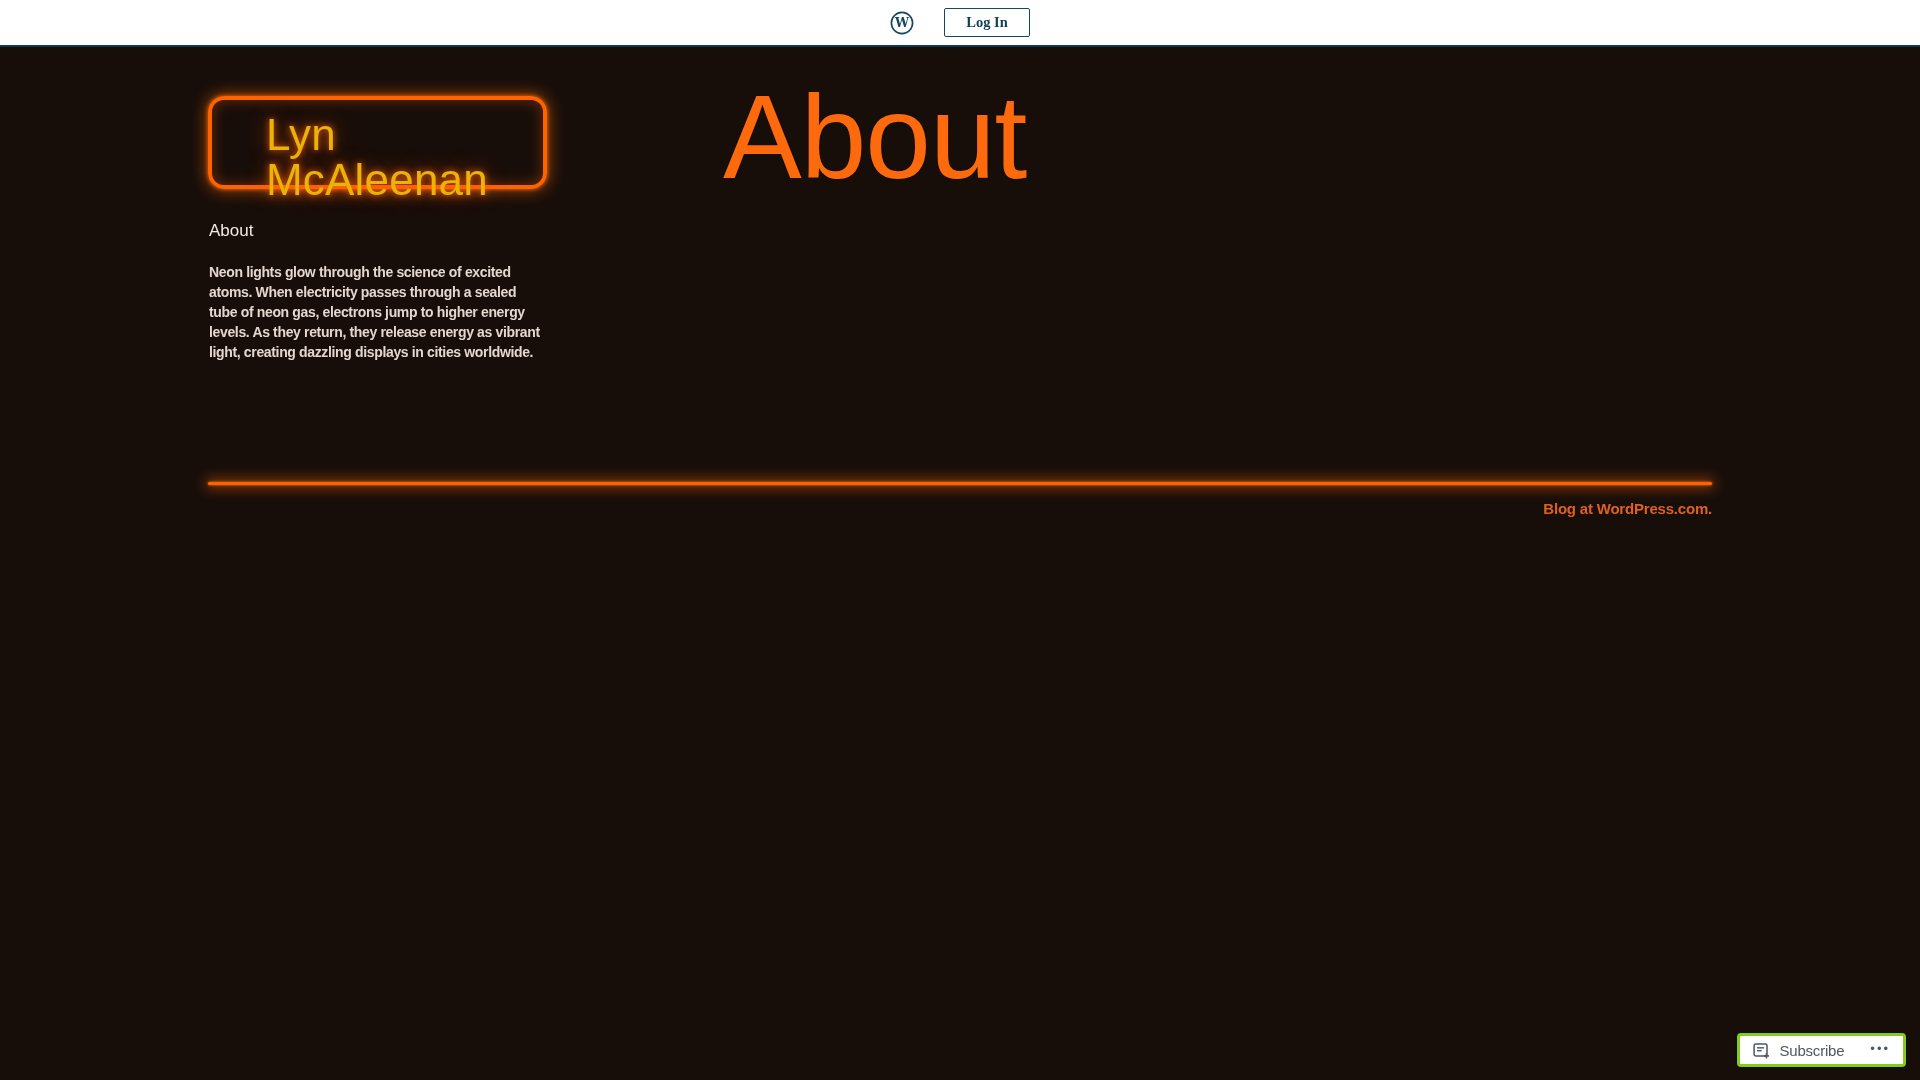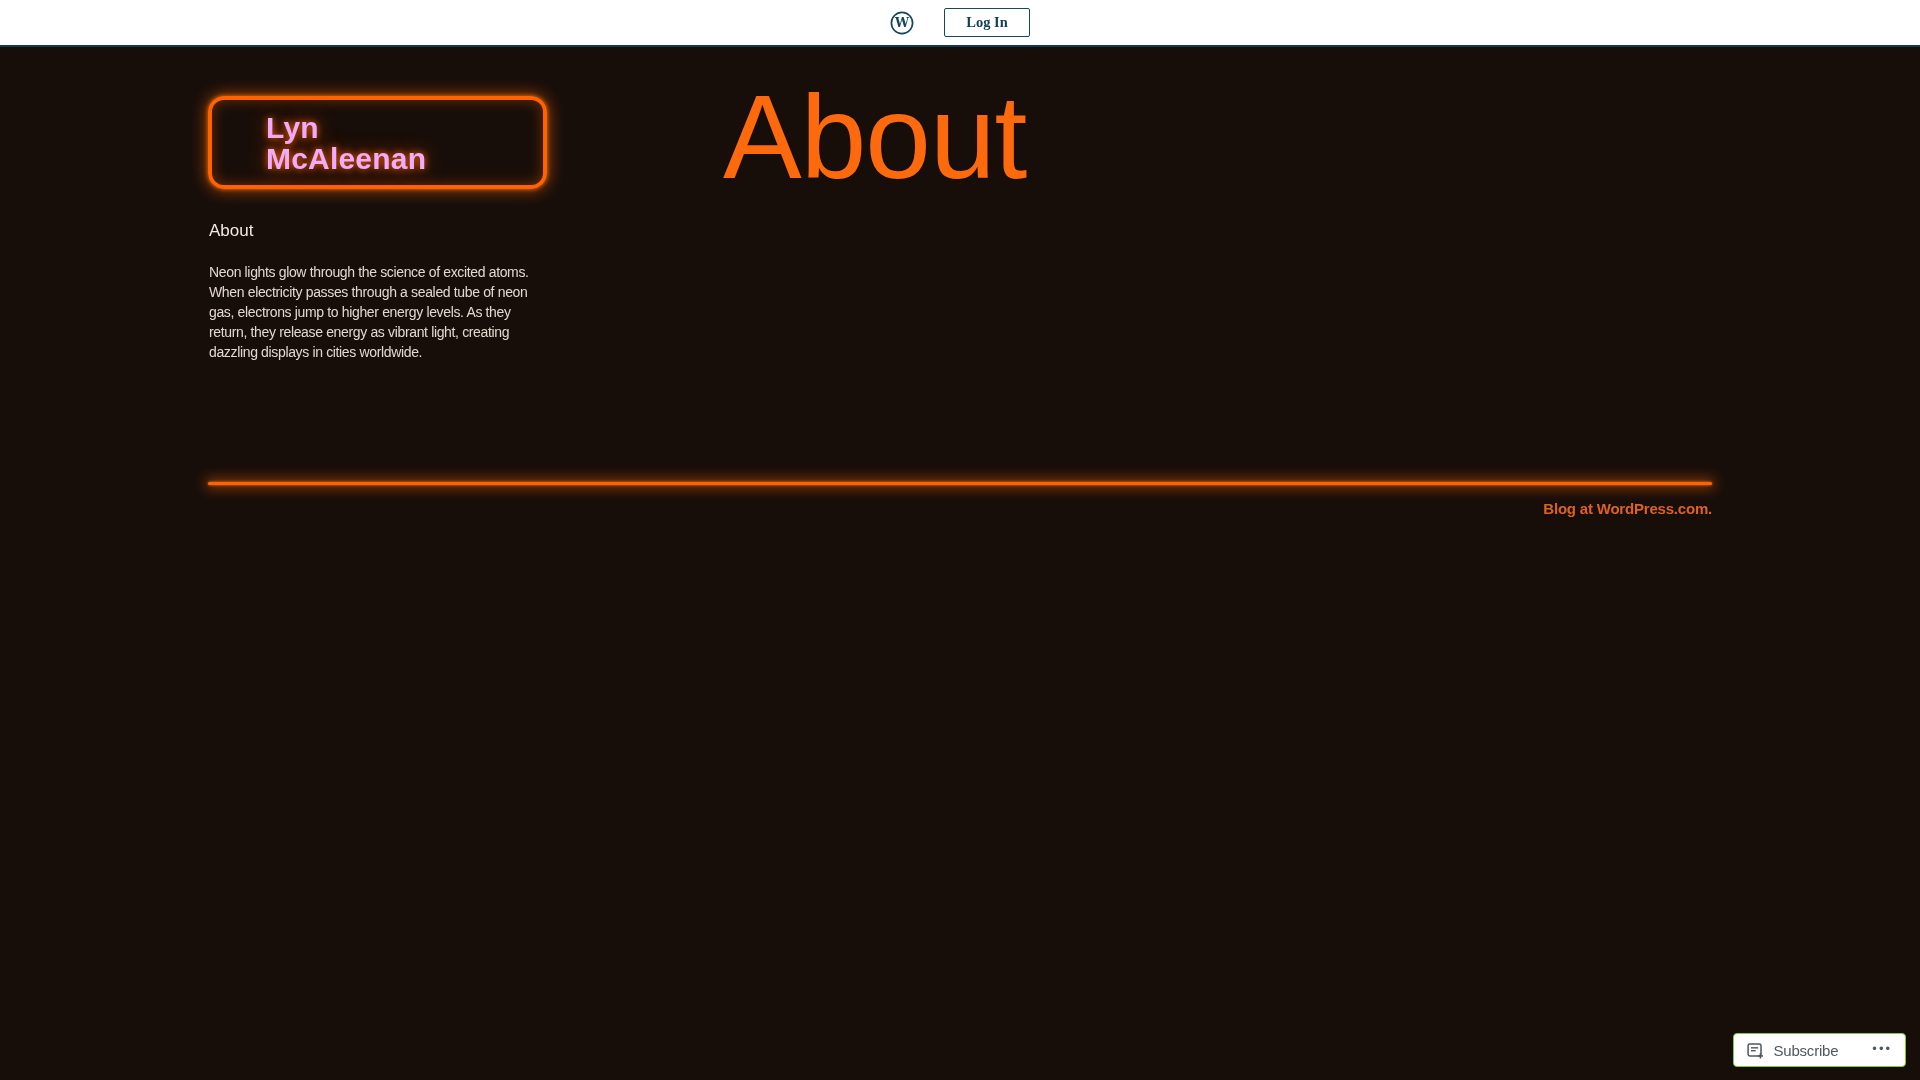--- a/index.html
+++ b/index.html
@@ -43,37 +43,38 @@
     width: 339px; height: 93px;
     border: 4px solid #ff6200;
     border-radius: 16px;
     box-shadow: 0 0 16px 2px rgba(255,98,0,.55),
                 0 0 4px rgba(255,128,0,.9),
                 inset 0 0 14px rgba(255,98,0,.38);
     padding: 13px 10px 0 54px;
     background: rgba(28,15,8,.4);
   }
   .site-title {
-    font-size: 30px; line-height: 1.02; font-weight: 700;
-    color: #f0abfc;
+    font-size: 44px; line-height: 1.02; font-weight: 400;
+    color: #eab308;
     max-width: 205px;
     text-shadow: 0 0 7px rgba(255,96,0,.95), 0 0 20px rgba(255,96,0,.55);
     letter-spacing: 0.2px;
   }
 
   
   .site-nav {
     position: absolute; left: 209px; top: 221px;
     font-size: 17px; color: #f2e8e2; cursor: pointer;
   }
   .site-intro {
     position: absolute; left: 209px; top: 262px;
     width: 336px;
     font-size: 14px; line-height: 1.43; letter-spacing: -0.35px;
     color: #e4d7cf;
+    font-weight: bold;
   }
 
   
   .page-title {
     position: absolute; left: 723px; top: 78px;
     font-size: 118px; line-height: 1; font-weight: 400;
     color: #fd6a0e; letter-spacing: -1px;
   }
 
   
@@ -89,25 +90,25 @@
     font-size: 15px; color: #df6120; cursor: pointer;
     letter-spacing: -0.2px;
     font-weight: bold;
   }
 
   
   .subscribe-bar {
     position: absolute; right: 14px; bottom: 13px;
     height: 34px; min-width: 144px;
     background: #ffffff;
-    border: 1px solid #84cc16;
+    border: 3px solid #84cc16;
     border-radius: 4px;
     box-shadow: 0 1px 3px rgba(0,0,0,.35);
     display: flex; align-items: center;
-    padding: 0 13px 0 12px; gap: 16px;
+    padding: 0 13px 0 12px; gap: 8px;
   }
   .subscribe-btn {
     display: flex; align-items: center; gap: 8px;
     background: none; border: none; cursor: pointer;
     font-family: "Liberation Sans", sans-serif;
     font-size: 15px; color: #50575e; letter-spacing: -0.2px;
   }
   .subscribe-icon { width: 19px; height: 19px; display: block; }
   .ellipsis-btn {
     background: none; border: none; cursor: pointer;

